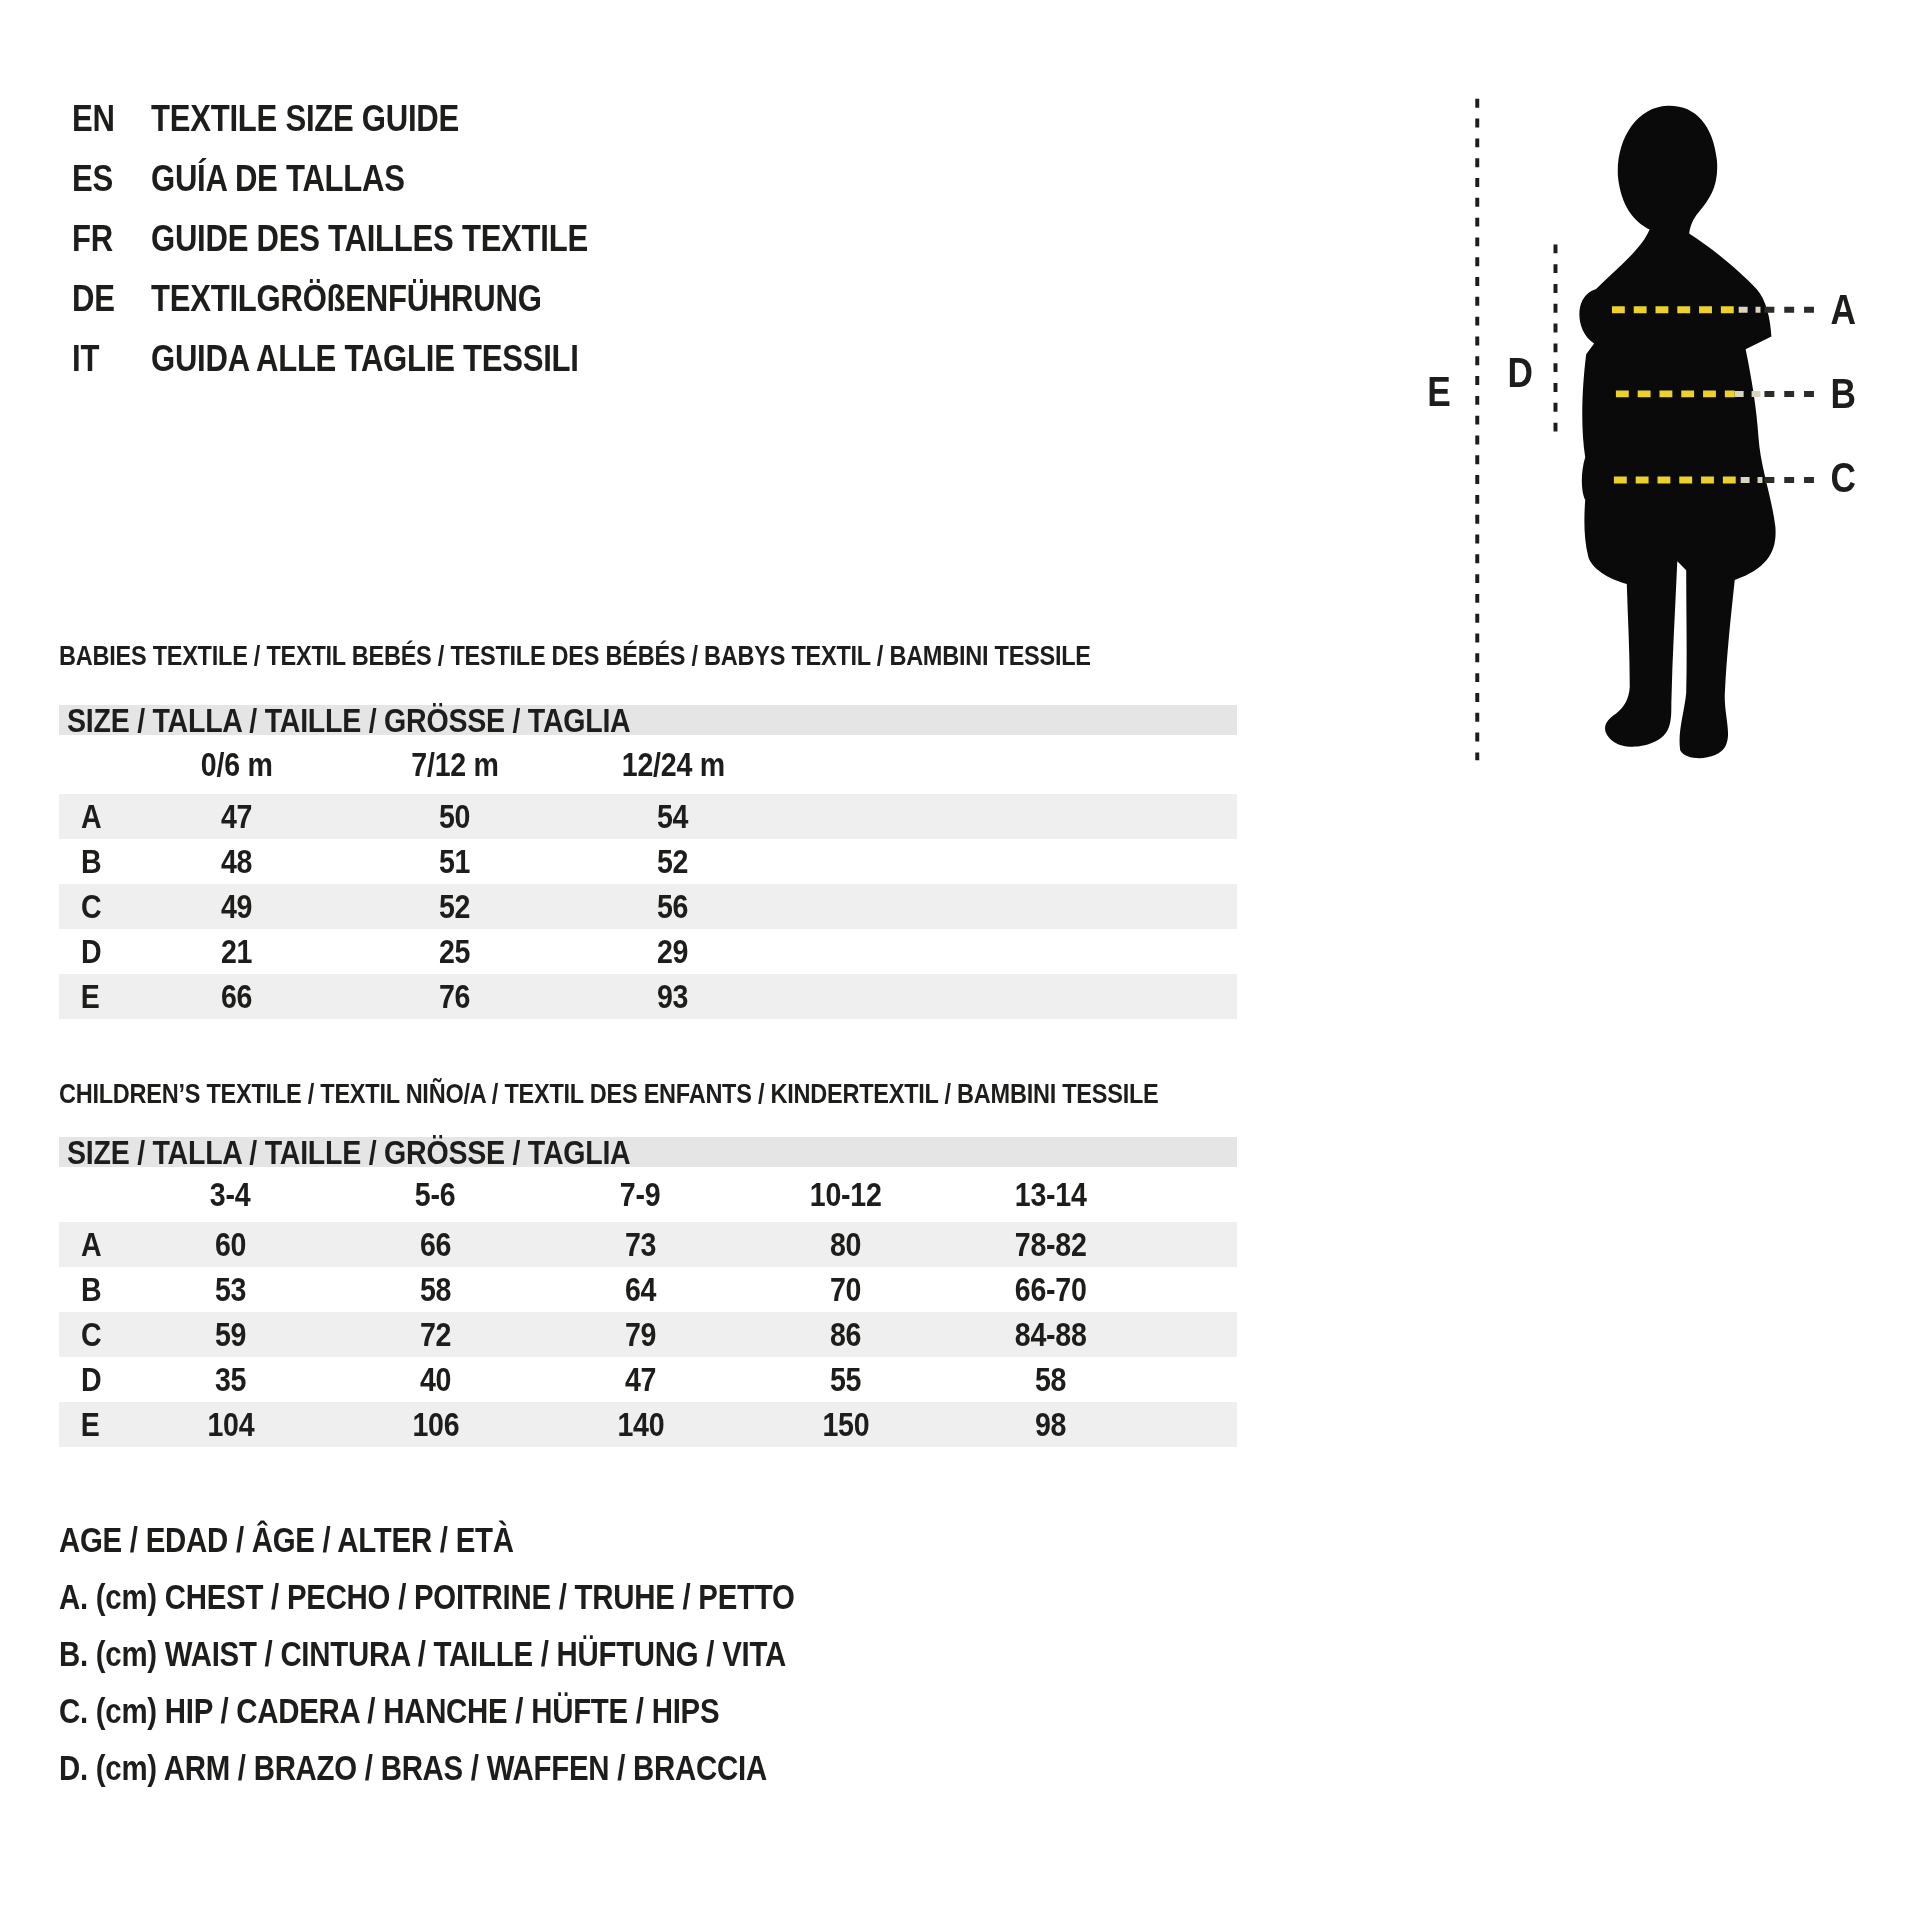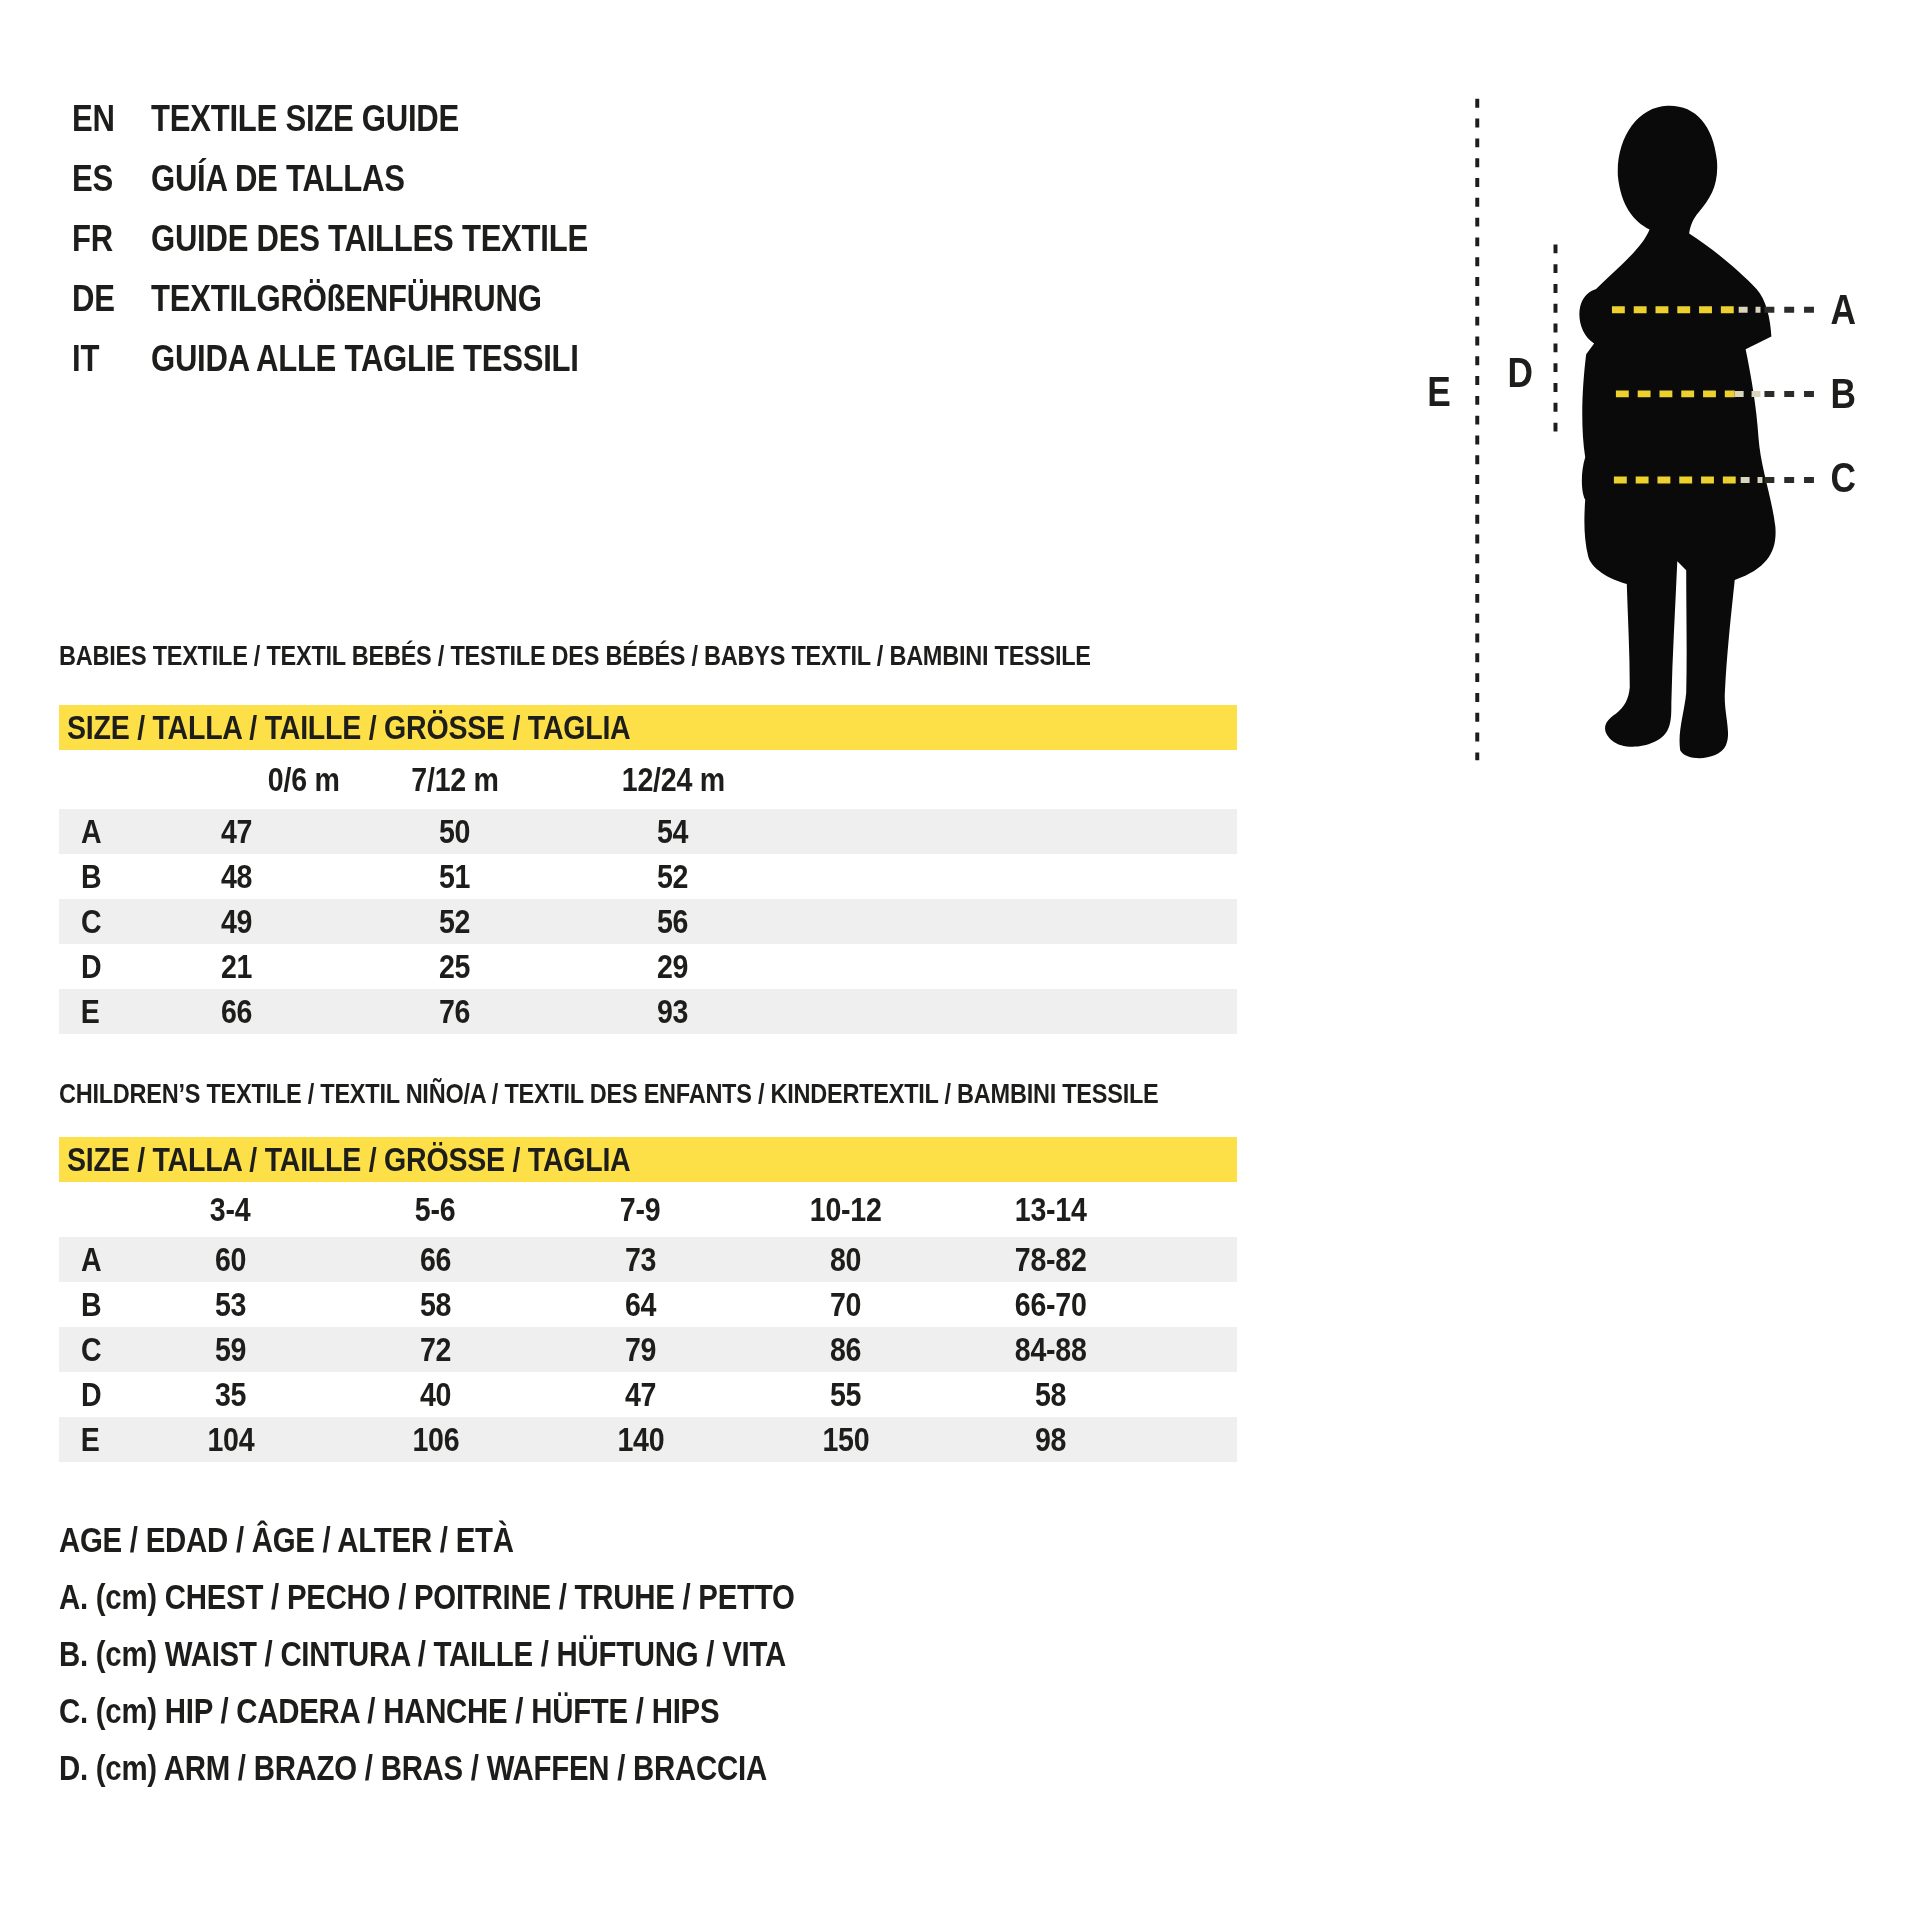--- a/index.html
+++ b/index.html
@@ -22,21 +22,21 @@
 
   
   .section-title{position:absolute;left:59px;font-size:28px;font-weight:700;}
   .babies-title{top:640px;}
   .children-title{top:1078px;}
 
   
   .size-table{position:absolute;left:59px;width:1178px;}
   .babies-table{top:705px;}
   .children-table{top:1137px;}
-  .size-band{height:45px;background:#fde047;display:flex;align-items:center;padding-left:8px;box-sizing:border-box;
+  .size-band{height:30px;background:#e5e5e5;display:flex;align-items:center;padding-left:8px;box-sizing:border-box;
              font-size:34px;font-weight:700;}
   .t-row{display:flex;align-items:center;height:45px;font-size:34px;font-weight:700;}
   .t-row.zebra{background:#efefef;}
   .t-head{background:#fff;}
   .babies-table .t-head{height:59px;}
   .children-table .t-head{height:55px;}
   .t-label{width:69px;flex:0 0 69px;padding-left:20px;box-sizing:border-box;text-align:left;}
   .t-col{display:flex;justify-content:center;align-items:center;flex:0 0 auto;}
 
   
@@ -82,21 +82,21 @@
 
   <div class="section-title babies-title">
     <span class="cond">BABIES TEXTILE / TEXTIL BEBÉS / TESTILE DES BÉBÉS / BABYS TEXTIL / BAMBINI TESSILE</span>
   </div>
   <div class="size-table babies-table">
       <div class="size-band">
         <span class="cond">SIZE / TALLA / TAILLE / GRÖSSE / TAGLIA</span>
       </div>
       <div class="t-row t-head">
         <span class="t-label"></span>
-        <span class="t-col" style="width: 218px; justify-content: flex-end;">
+        <span class="t-col" style="width: 218px;">
           <span class="cc">0/6 m</span>
         </span>
         <span class="t-col" style="width: 218px;">
           <span class="cc">7/12 m</span>
         </span>
         <span class="t-col" style="width: 218px;">
           <span class="cc">12/24 m</span>
         </span>
       </div>
       <div class="t-row zebra">

